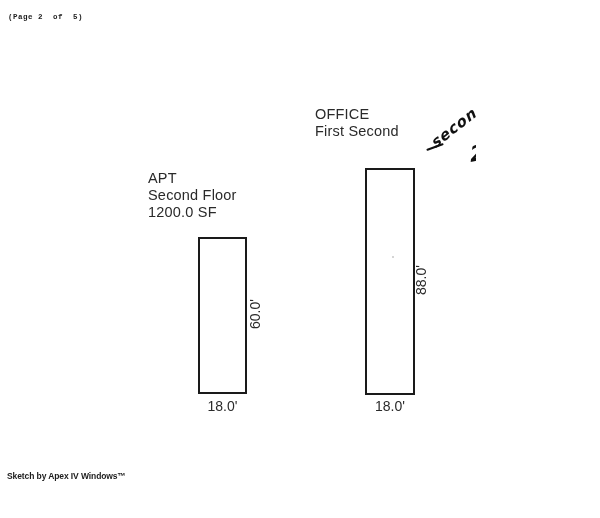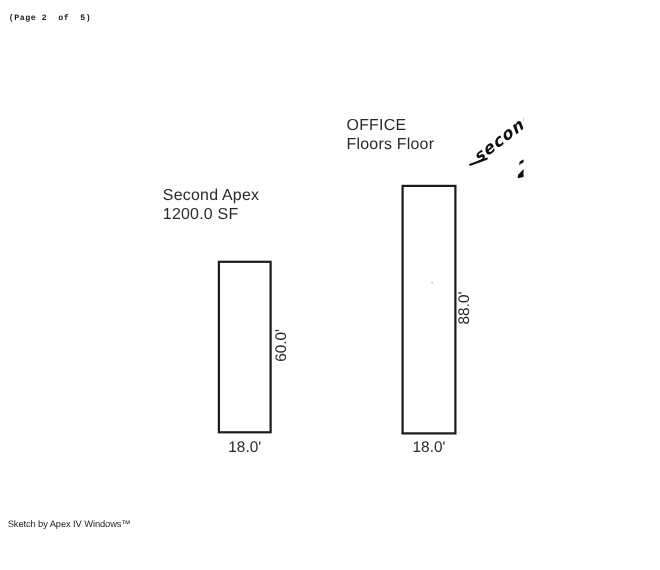--- a/index.html
+++ b/index.html
@@ -99,47 +99,48 @@
     width: 18px;
     height: 2px;
     background: #111111;
     transform: rotate(-20deg);
     border-radius: 1px;
   }
 
   
   .page-footer {
     font-size: 8.5px;
-    font-weight: 400;
+    font-weight: 700;
     letter-spacing: -0.1px;
     color: #1c1c1c;
   }
 
   
   .speck {
     width: 2px;
     height: 2px;
     border-radius: 50%;
   }
 </style>
 </head>
 <body>
 
 <div id="scan-page">
 
   <div class="abs page-header" style="left:8px; top:13px;">(Page 2  of  5)</div>
 
   <div class="abs label-block" style="left:148px; top:170px;">
-    <div>Second Apex</div>
+    <div>APT</div>
+    <div>Second Floor</div>
     <div>1200.0 SF</div>
   </div>
 
   <div class="abs label-block" style="left:315px; top:106px;">
     <div>OFFICE</div>
-    <div>Floors Floor</div>
+    <div>First Second</div>
   </div>
 
   <div class="abs plan-rect" style="left:198px; top:237px; width:45px; height:153px;"></div>
 
   <div class="abs plan-rect" style="left:365px; top:168px; width:46px; height:223px;"></div>
 
   <div class="abs dim dim-vert" style="left:233px; top:306px;">60.0'</div>
 
   <div class="abs dim dim-vert" style="left:399px; top:272px;">88.0'</div>
 

